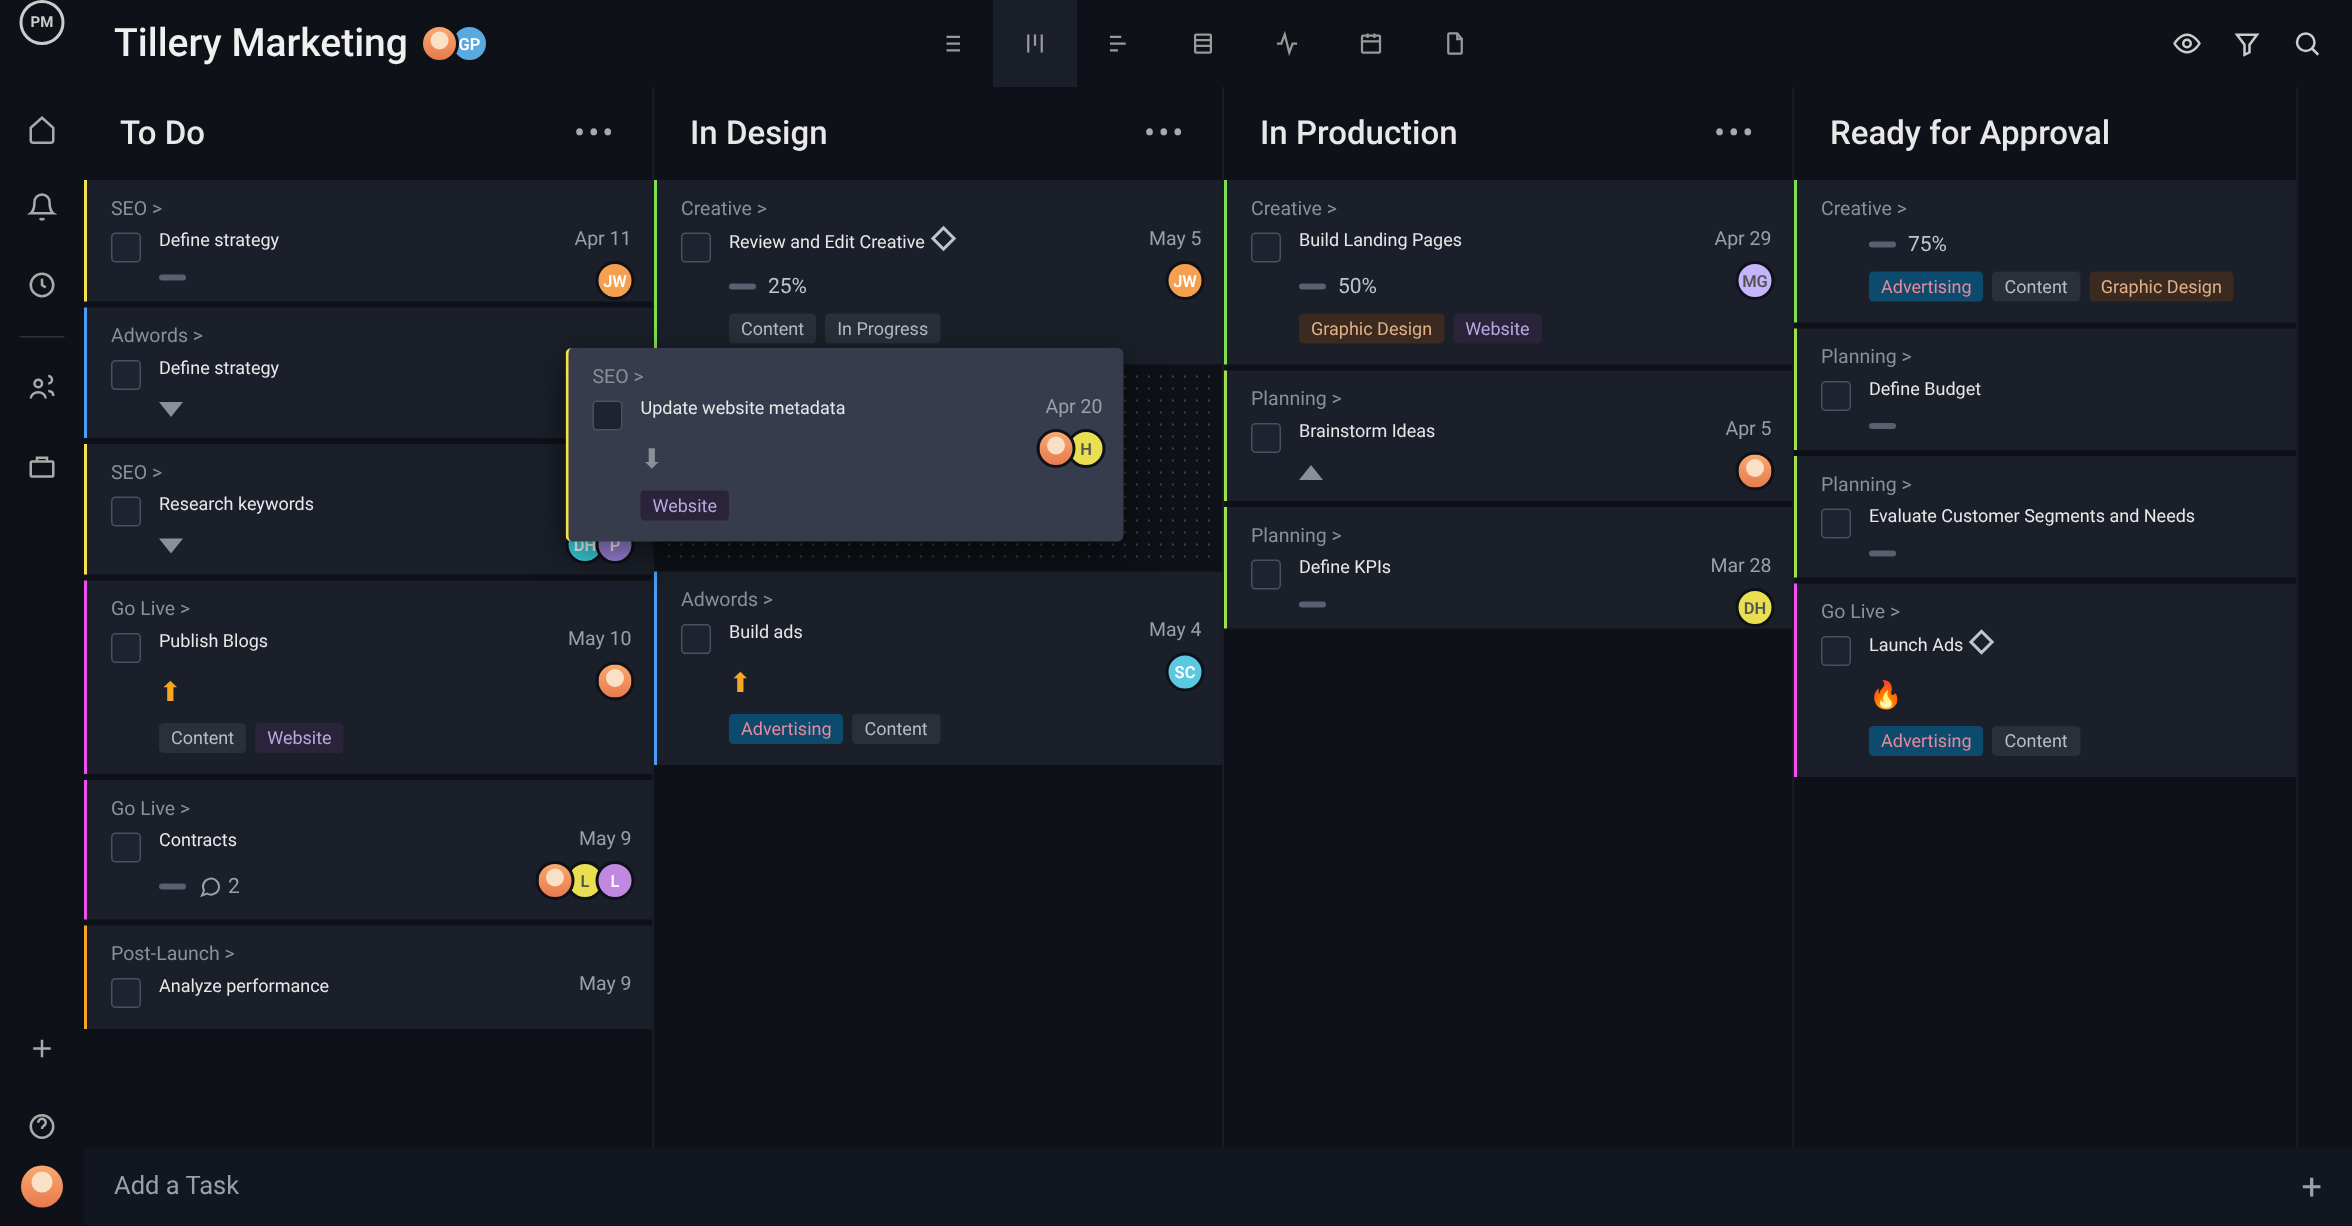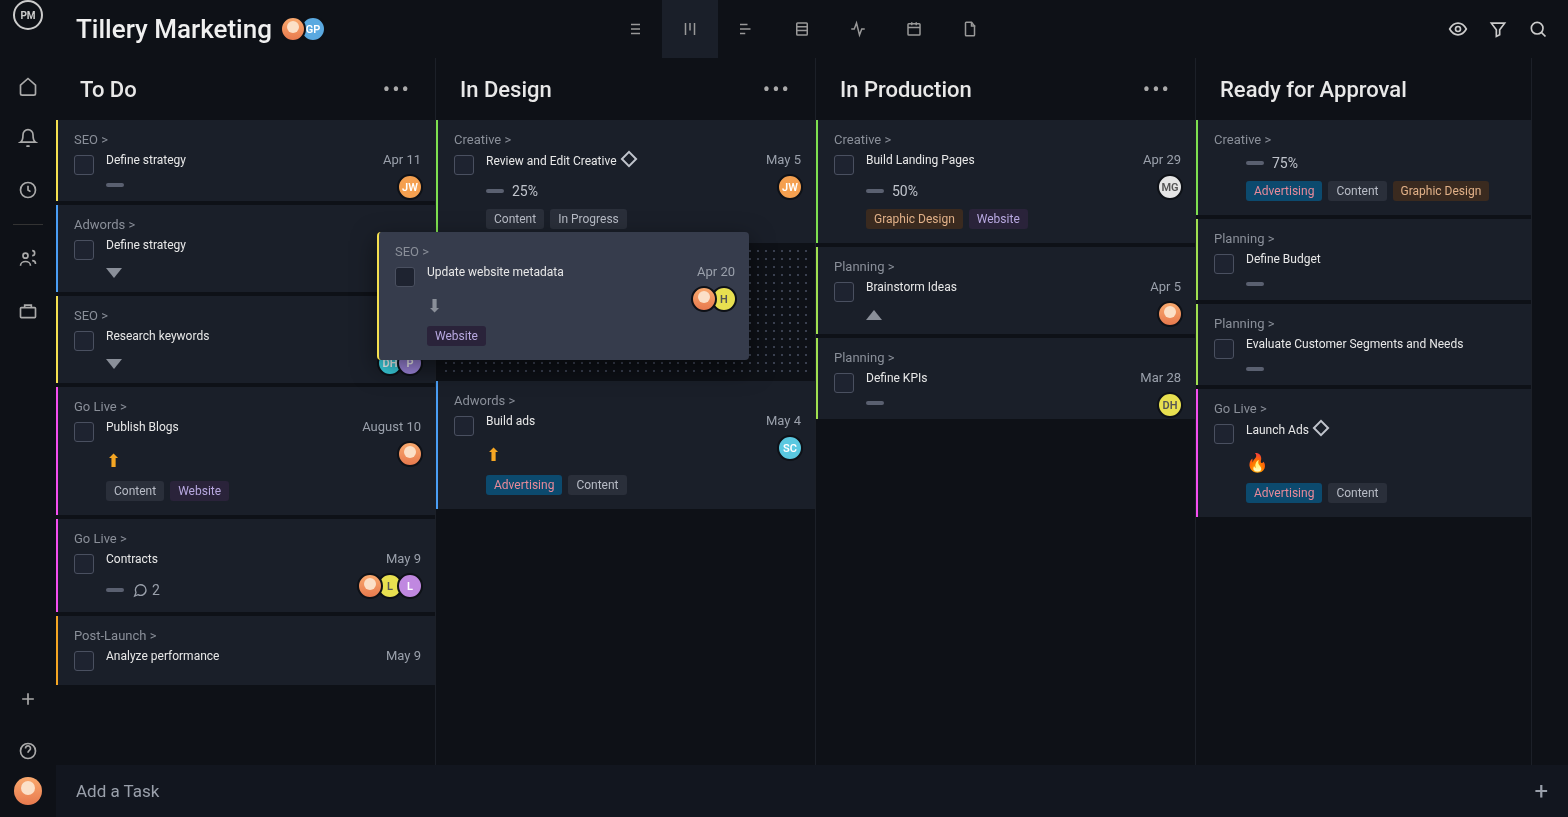--- a/index.html
+++ b/index.html
@@ -235,21 +235,21 @@
             <div class="av" style="background:#3ad0e0;color:#fff">DH</div>
             <div class="av" style="background:#a088e0;color:#fff">P</div>
           </div>
         </div>
         <div class="card bc-pink">
           <div class="crumb">Go Live &gt;</div>
           <div class="card-row">
             <div class="chk"></div>
             <div class="ctitle">Publish Blogs</div>
           </div>
-          <div class="cdate">August 10</div>
+          <div class="cdate">May 10</div>
           <div class="meta">
             <div class="arr-up">⬆</div>
           </div>
           <div class="tags">
             <span class="tag ">Content</span>
             <span class="tag web">Website</span>
           </div>
           <div class="assignees">
             <div class="av av-flesh"></div>
           </div>
@@ -352,21 +352,21 @@
           <div class="cdate">Apr 29</div>
           <div class="meta">
             <div class="dash"></div>
             <span class="pct">50%</span>
           </div>
           <div class="tags">
             <span class="tag gd">Graphic Design</span>
             <span class="tag web">Website</span>
           </div>
           <div class="assignees">
-            <div class="av" style="background:#e5e5e5;color:#555">MG</div>
+            <div class="av" style="background:#c4b5fd;color:#555">MG</div>
           </div>
         </div>
         <div class="card bc-lime">
           <div class="crumb">Planning &gt;</div>
           <div class="card-row">
             <div class="chk"></div>
             <div class="ctitle">Brainstorm Ideas</div>
           </div>
           <div class="cdate">Apr 5</div>
           <div class="meta">

